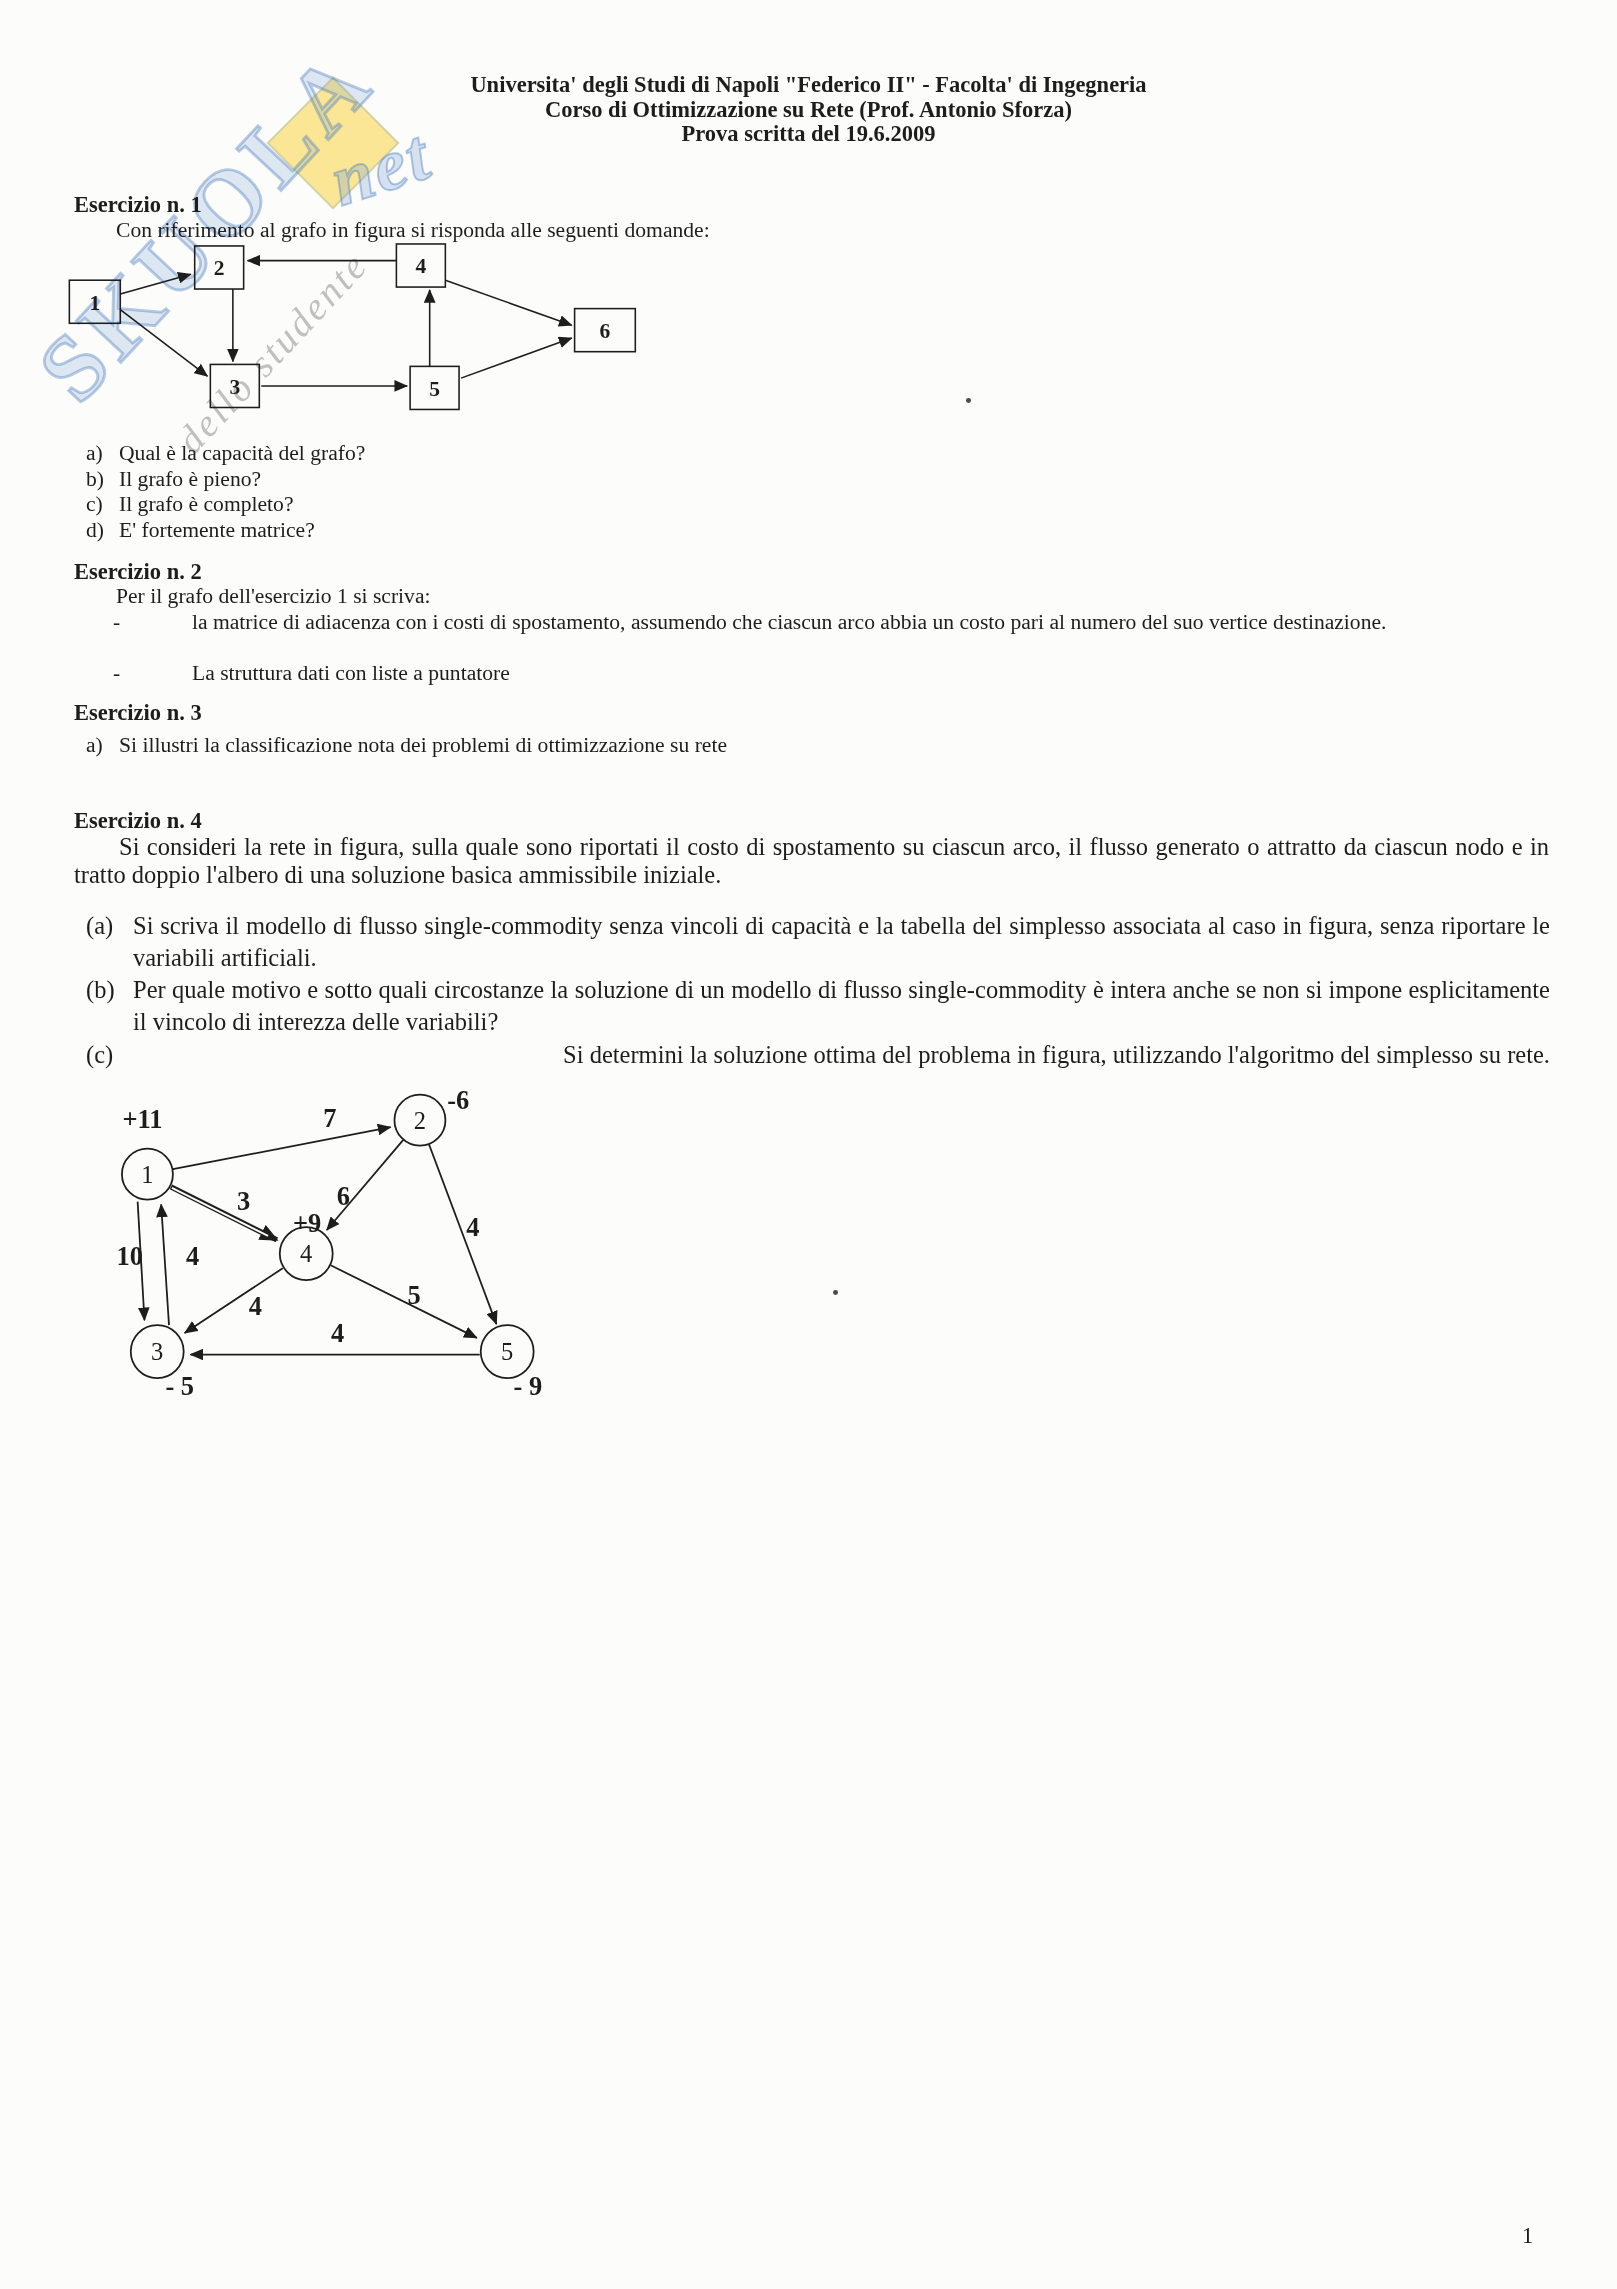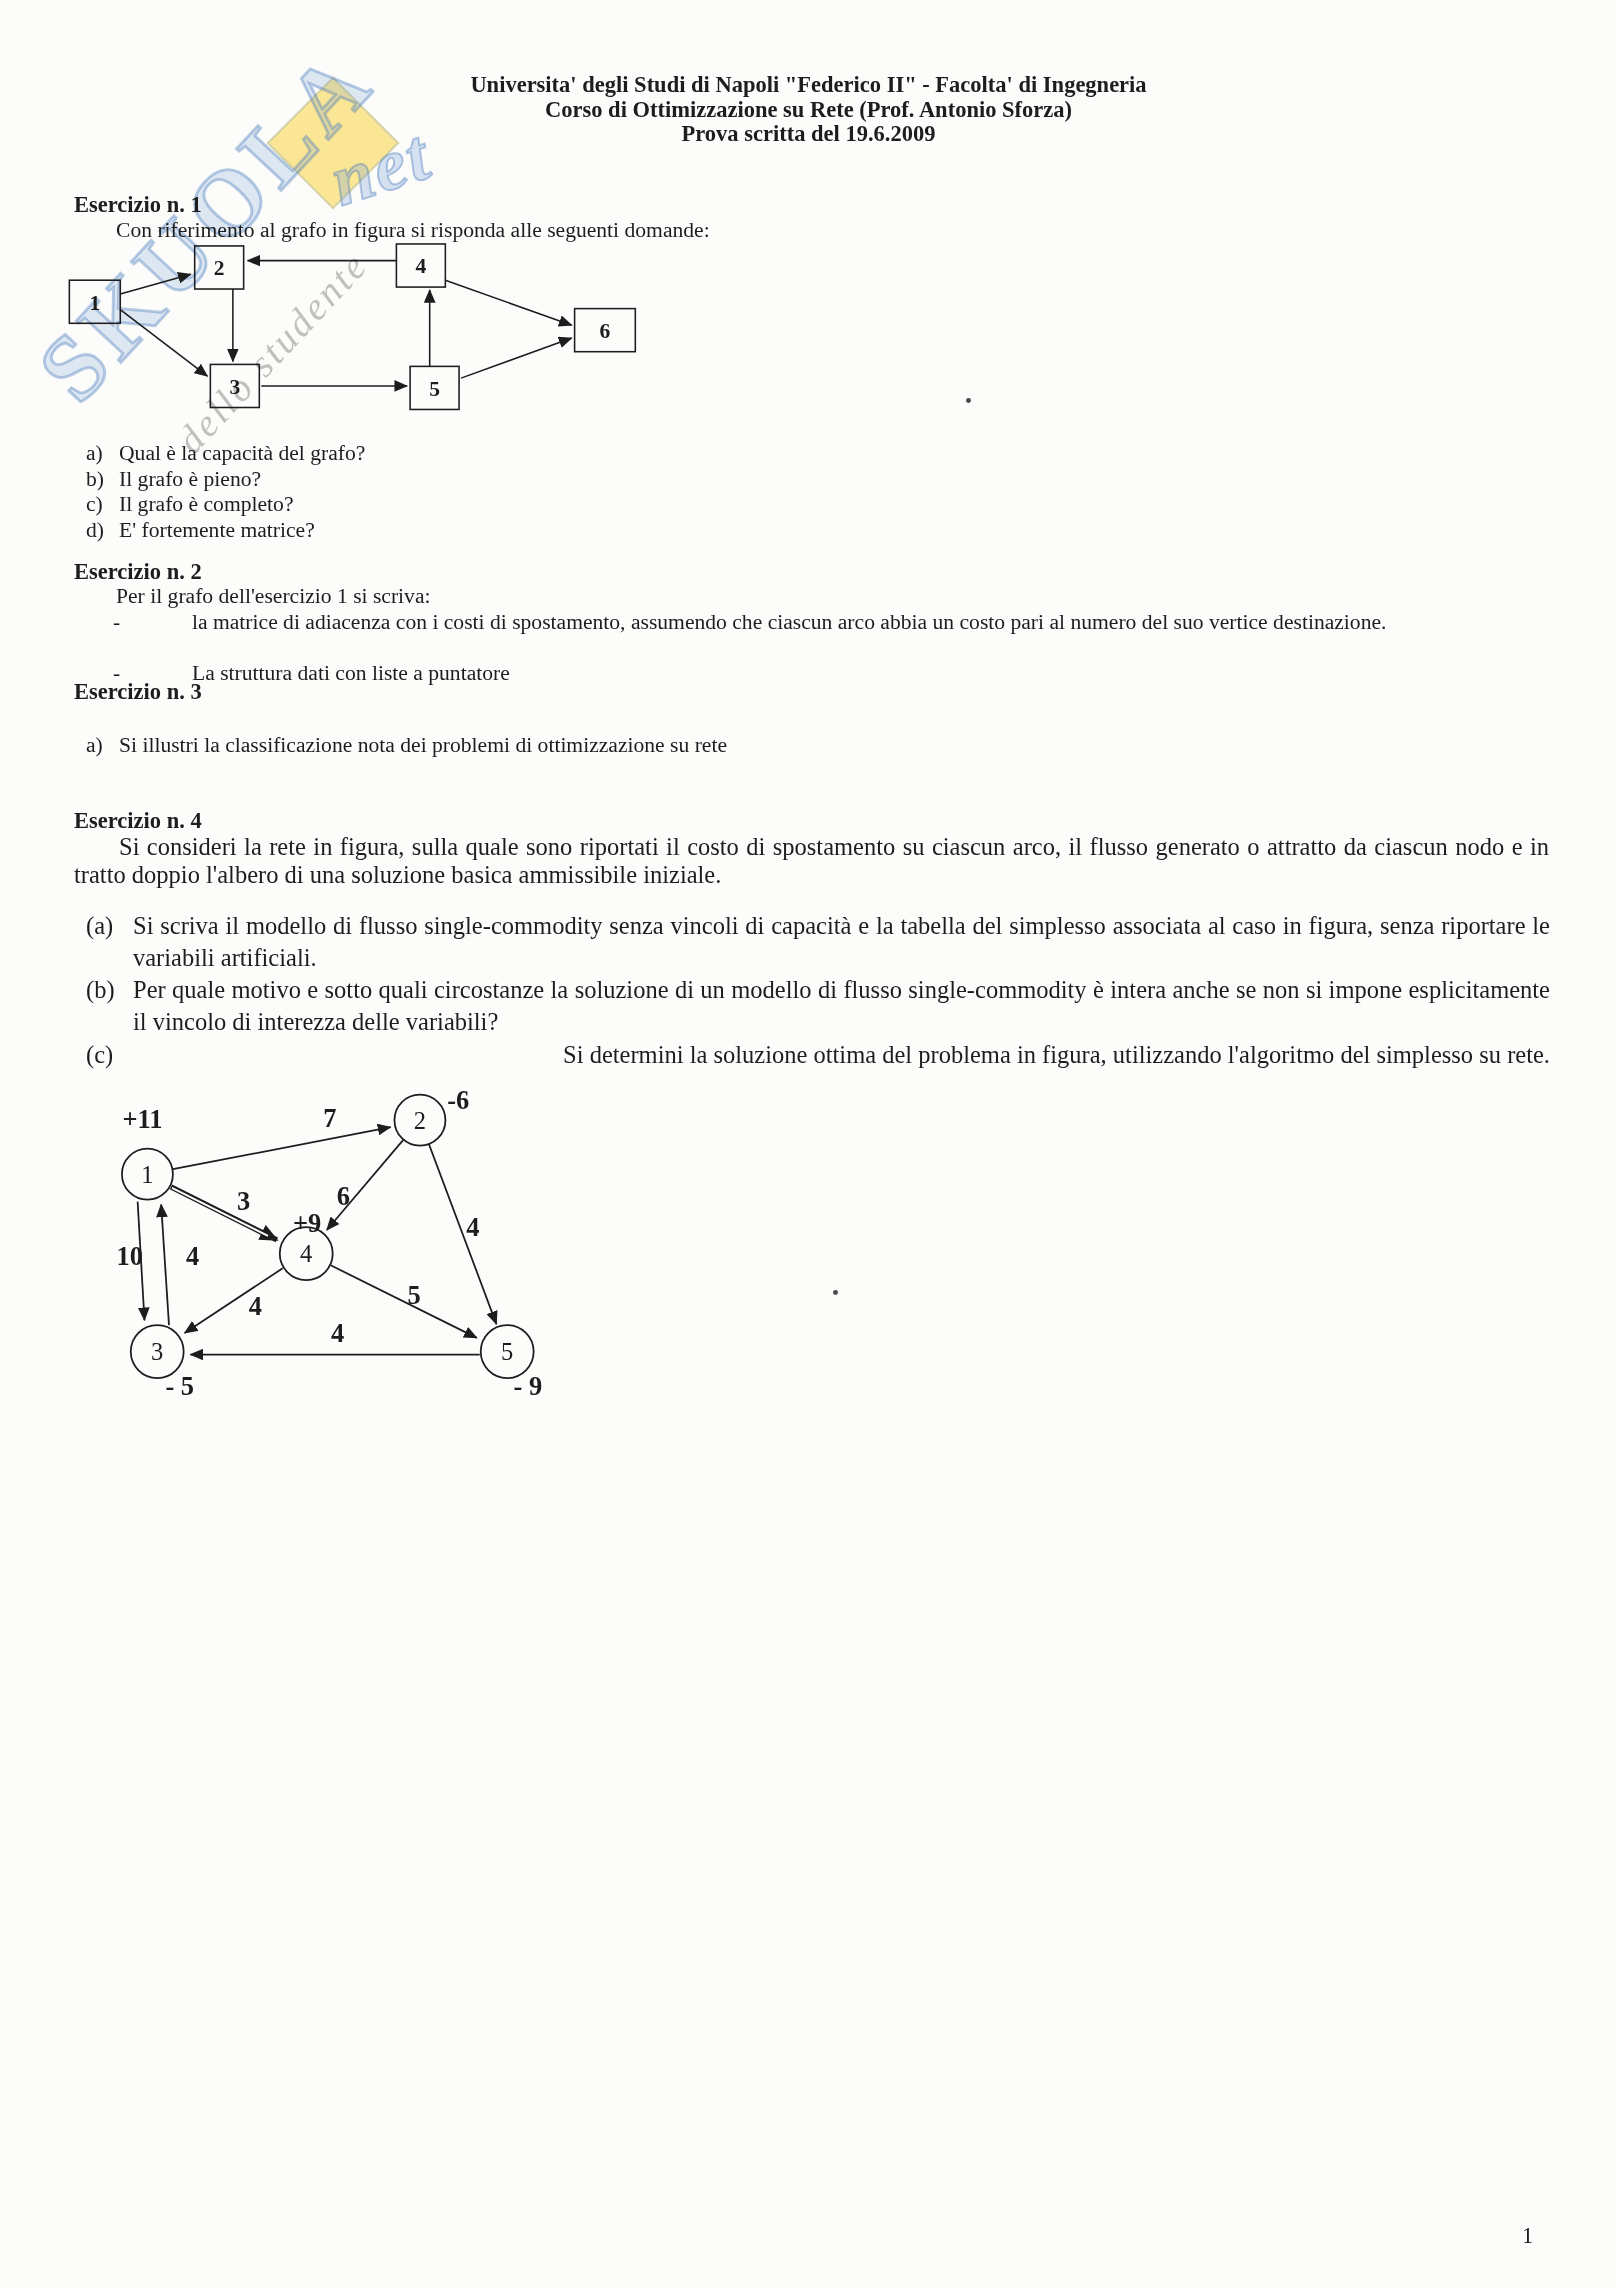--- a/index.html
+++ b/index.html
@@ -133,21 +133,21 @@
     <div class="bline" style="top:584px;left:116px;">Per il grafo dell'esercizio 1 si scriva:</div>
     <div class="ditem" style="top:610px;">
       <span class="dash">-</span>
       <div class="dtext just">la matrice di adiacenza con i costi di spostamento, assumendo che ciascun arco abbia un costo pari al numero del suo vertice destinazione.</div>
     </div>
     <div class="ditem" style="top:661px;">
       <span class="dash">-</span>
       <div class="dtext">La struttura dati con liste a puntatore</div>
     </div>
 
-    <div class="exh" style="top:679px;">Esercizio n. 3</div>
+    <div class="exh" style="top:700px;">Esercizio n. 3</div>
     <div class="a-item" style="top:733px;">
       <span class="a-lab">a)</span>
       <span>Si illustri la classificazione nota dei problemi di ottimizzazione su rete</span>
     </div>
 
     <div class="exh" style="top:808px;">Esercizio n. 4</div>
     <div class="p4" style="top:833px;">Si consideri la rete in figura, sulla quale sono riportati il costo di spostamento su ciascun arco, il flusso generato o attratto da ciascun nodo e in tratto doppio l'albero di una soluzione basica ammissibile iniziale.</div>
     <div class="item4" style="top:910px;">
       <span class="lab4">(a)</span>
       <div class="txt4">Si scriva il modello di flusso single-commodity senza vincoli di capacità e la tabella del simplesso associata al caso in figura, senza riportare le variabili artificiali.</div>

